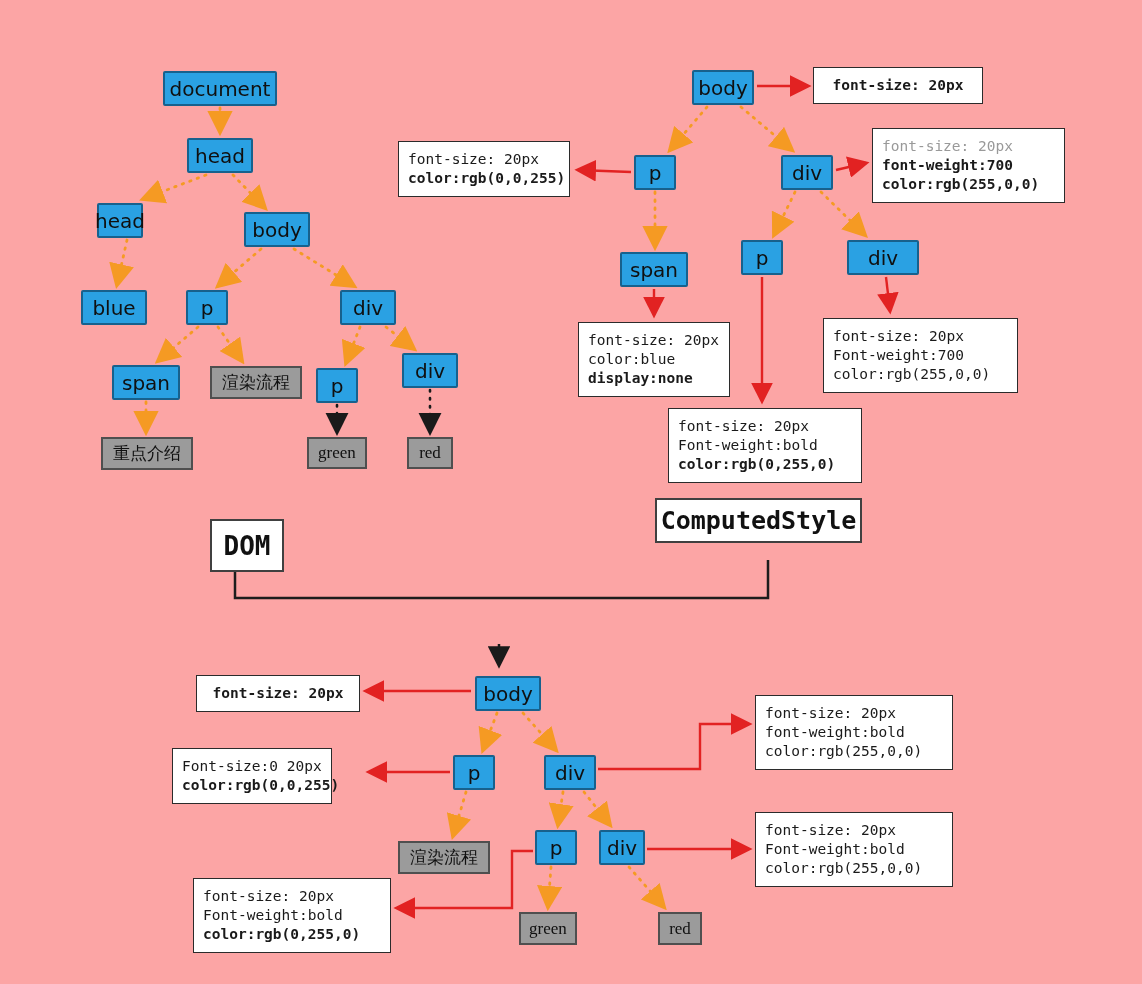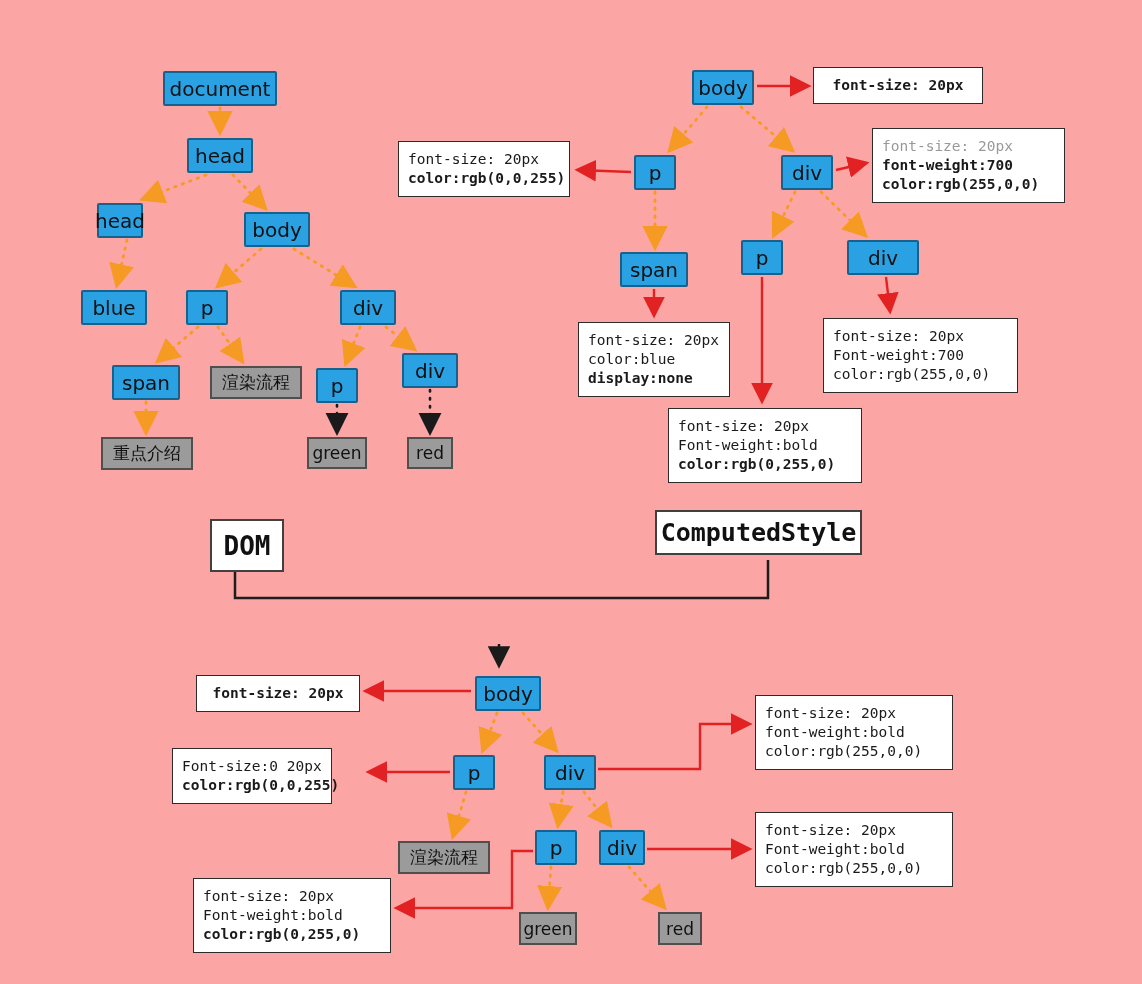--- a/index.html
+++ b/index.html
@@ -3,21 +3,21 @@
 <meta charset="utf-8">
 <style>
   * { margin:0; padding:0; box-sizing:border-box; }
   html,body { background:#ffffff; }
   body { font-family:"DejaVu Sans", sans-serif; }
   .canvas { position:relative; width:1142px; height:984px; background:#fca5a5; overflow:hidden; }
   svg.arrows { position:absolute; left:0; top:0; z-index:1; pointer-events:none; }
   .node { position:absolute; display:flex; align-items:center; justify-content:center;
           font-size:20px; color:#101010; z-index:2; }
   .blue { background:#2aa1e3; border:2px solid #17618d; border-radius:2px; }
-  .gray { background:#9b9b9b; border:2px solid #4f4f4f; font-size:17px; }
+  .gray { background:#9b9b9b; border:2px solid #4f4f4f; font-size:17px;font-family:Liberation Serif, serif; }
   .stylebox { position:absolute; background:#ffffff; border:1.6px solid #2b2b2b;
               padding:8px 9px; font-family:"DejaVu Sans Mono", monospace;
               font-size:14.5px; line-height:19px; color:#1a1a1a; z-index:2; white-space:nowrap; }
   .code-line { font-weight:normal; }
   .code-line.bold { font-weight:bold; }
   .code-line.muted { color:#999999; }
   .label-box { position:absolute; background:#ffffff; border:2px solid #404040;
                display:flex; align-items:center; justify-content:center;
                font-family:"DejaVu Sans Mono", monospace; font-weight:bold; color:#111; z-index:2; }
   .orange-box { position:absolute; background:#f5a32b; color:#111; font-weight:bold;
@@ -144,21 +144,21 @@
       <div class="code-line">Font-weight:700</div>
       <div class="code-line">color:rgb(255,0,0)</div>
     </div>
   <div class="stylebox" style="left:668px;top:408px;width:194px">
       <div class="code-line">font-size: 20px</div>
       <div class="code-line">Font-weight:bold</div>
       <div class="code-line bold">color:rgb(0,255,0)</div>
     </div>
 
   <div class="label-box" style="left:210px;top:519px;width:74px;height:53px;font-size:26px">DOM</div>
-  <div class="label-box" style="left:655px;top:510px;width:207px;height:45px;font-size:25px">ComputedStyle</div>
+  <div class="label-box" style="left:655px;top:498px;width:207px;height:45px;font-size:25px">ComputedStyle</div>
 
   <div class="node blue" style="left:475px;top:676px;width:66px;height:35px">body</div>
   <div class="node blue" style="left:453px;top:755px;width:42px;height:35px">p</div>
   <div class="node blue" style="left:544px;top:755px;width:52px;height:35px">div</div>
   <div class="node gray" style="left:398px;top:841px;width:92px;height:33px">渲染流程</div>
   <div class="node blue" style="left:535px;top:830px;width:42px;height:35px">p</div>
   <div class="node blue" style="left:599px;top:830px;width:46px;height:35px">div</div>
   <div class="node gray" style="left:519px;top:912px;width:58px;height:33px">green</div>
   <div class="node gray" style="left:658px;top:912px;width:44px;height:33px">red</div>
 

